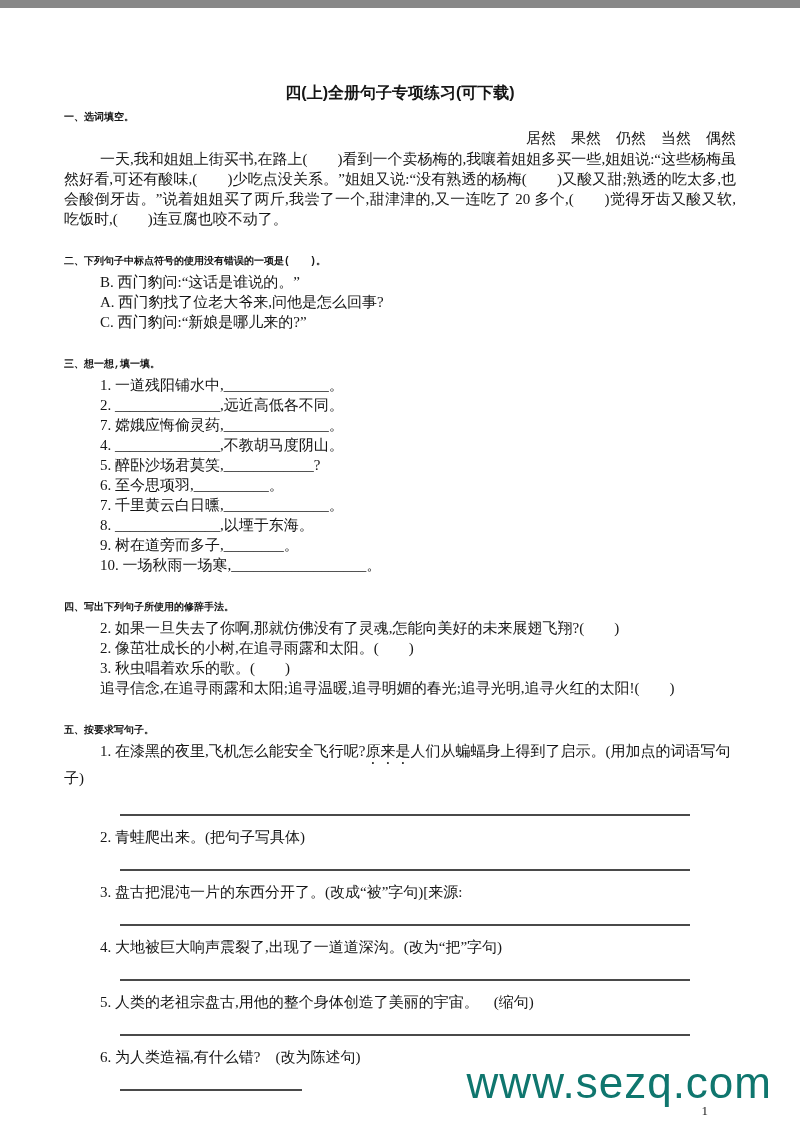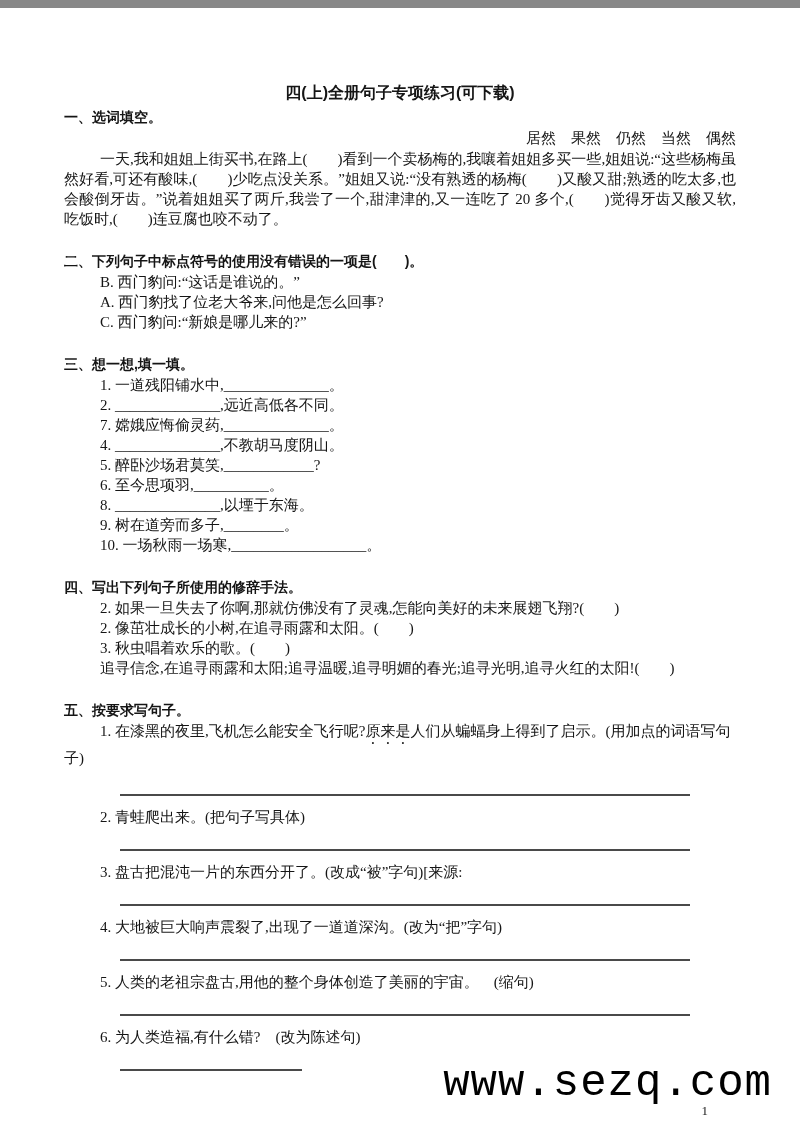--- a/index.html
+++ b/index.html
@@ -18,23 +18,23 @@
   }
   .title{
     text-align:center;
     font-family:"Liberation Sans","DejaVu Sans",sans-serif;
     font-weight:bold;
     font-size:16px;
     line-height:22px;
     white-space:pre-wrap;
   }
   .sec-heading{
-    font-family:Liberation Sans, sans-serif;
+    font-family:Liberation Mono, monospace;
     font-weight:bold;
-    font-size:14px;
+    font-size:10px;
     line-height:21px;
     margin:0;
     white-space:pre-wrap;
   }
   .mt-sec{margin-top:22px;}
   .mt-sm{margin-top:3px;}
   .word-bank{
     text-align:right;
     line-height:21px;
     white-space:pre-wrap;
@@ -62,24 +62,24 @@
     width:570px;
     margin:22px 0 4px 56px;
   }
   .answer-line.first{margin-top:26px;}
   .answer-line.short{width:182px;}
   .q{margin-top:11px;}
   .watermark{
     position:absolute;
     right:28px;
     bottom:32px;
-    font-family:Liberation Mono, monospace;
+    font-family:Liberation Sans, sans-serif;
     font-size:44px;
     line-height:44px;
-    color:#000000;
+    color:#0f766e;
     letter-spacing:1px;
   }
   .page-number{
     position:absolute;
     right:92px;
     bottom:16px;
     font-size:13px;
     color:#222;
   }
 </style>
@@ -104,20 +104,21 @@
   </div>
 
   <div>
     <h2 class="sec-heading mt-sec">三、想一想,填一填。</h2>
     <p class="item">1. 一道残阳铺水中,______________。</p>
     <p class="item">2. ______________,远近高低各不同。</p>
     <p class="item">7. 嫦娥应悔偷灵药,______________。</p>
     <p class="item">4. ______________,不教胡马度阴山。</p>
     <p class="item">5. 醉卧沙场君莫笑,____________?</p>
     <p class="item">6. 至今思项羽,__________。</p>
+    <p class="item">7. 千里黄云白日曛,______________。</p>
     <p class="item">8. ______________,以堙于东海。</p>
     <p class="item">9. 树在道旁而多子,________。</p>
     <p class="item">10. 一场秋雨一场寒,__________________。</p>
   </div>
 
   <div>
     <h2 class="sec-heading mt-sec">四、写出下列句子所使用的修辞手法。</h2>
     <p class="item">2. 如果一旦失去了你啊,那就仿佛没有了灵魂,怎能向美好的未来展翅飞翔?(　　)</p>
     <p class="item">2. 像茁壮成长的小树,在追寻雨露和太阳。(　　)</p>
     <p class="item">3. 秋虫唱着欢乐的歌。(　　)</p>

